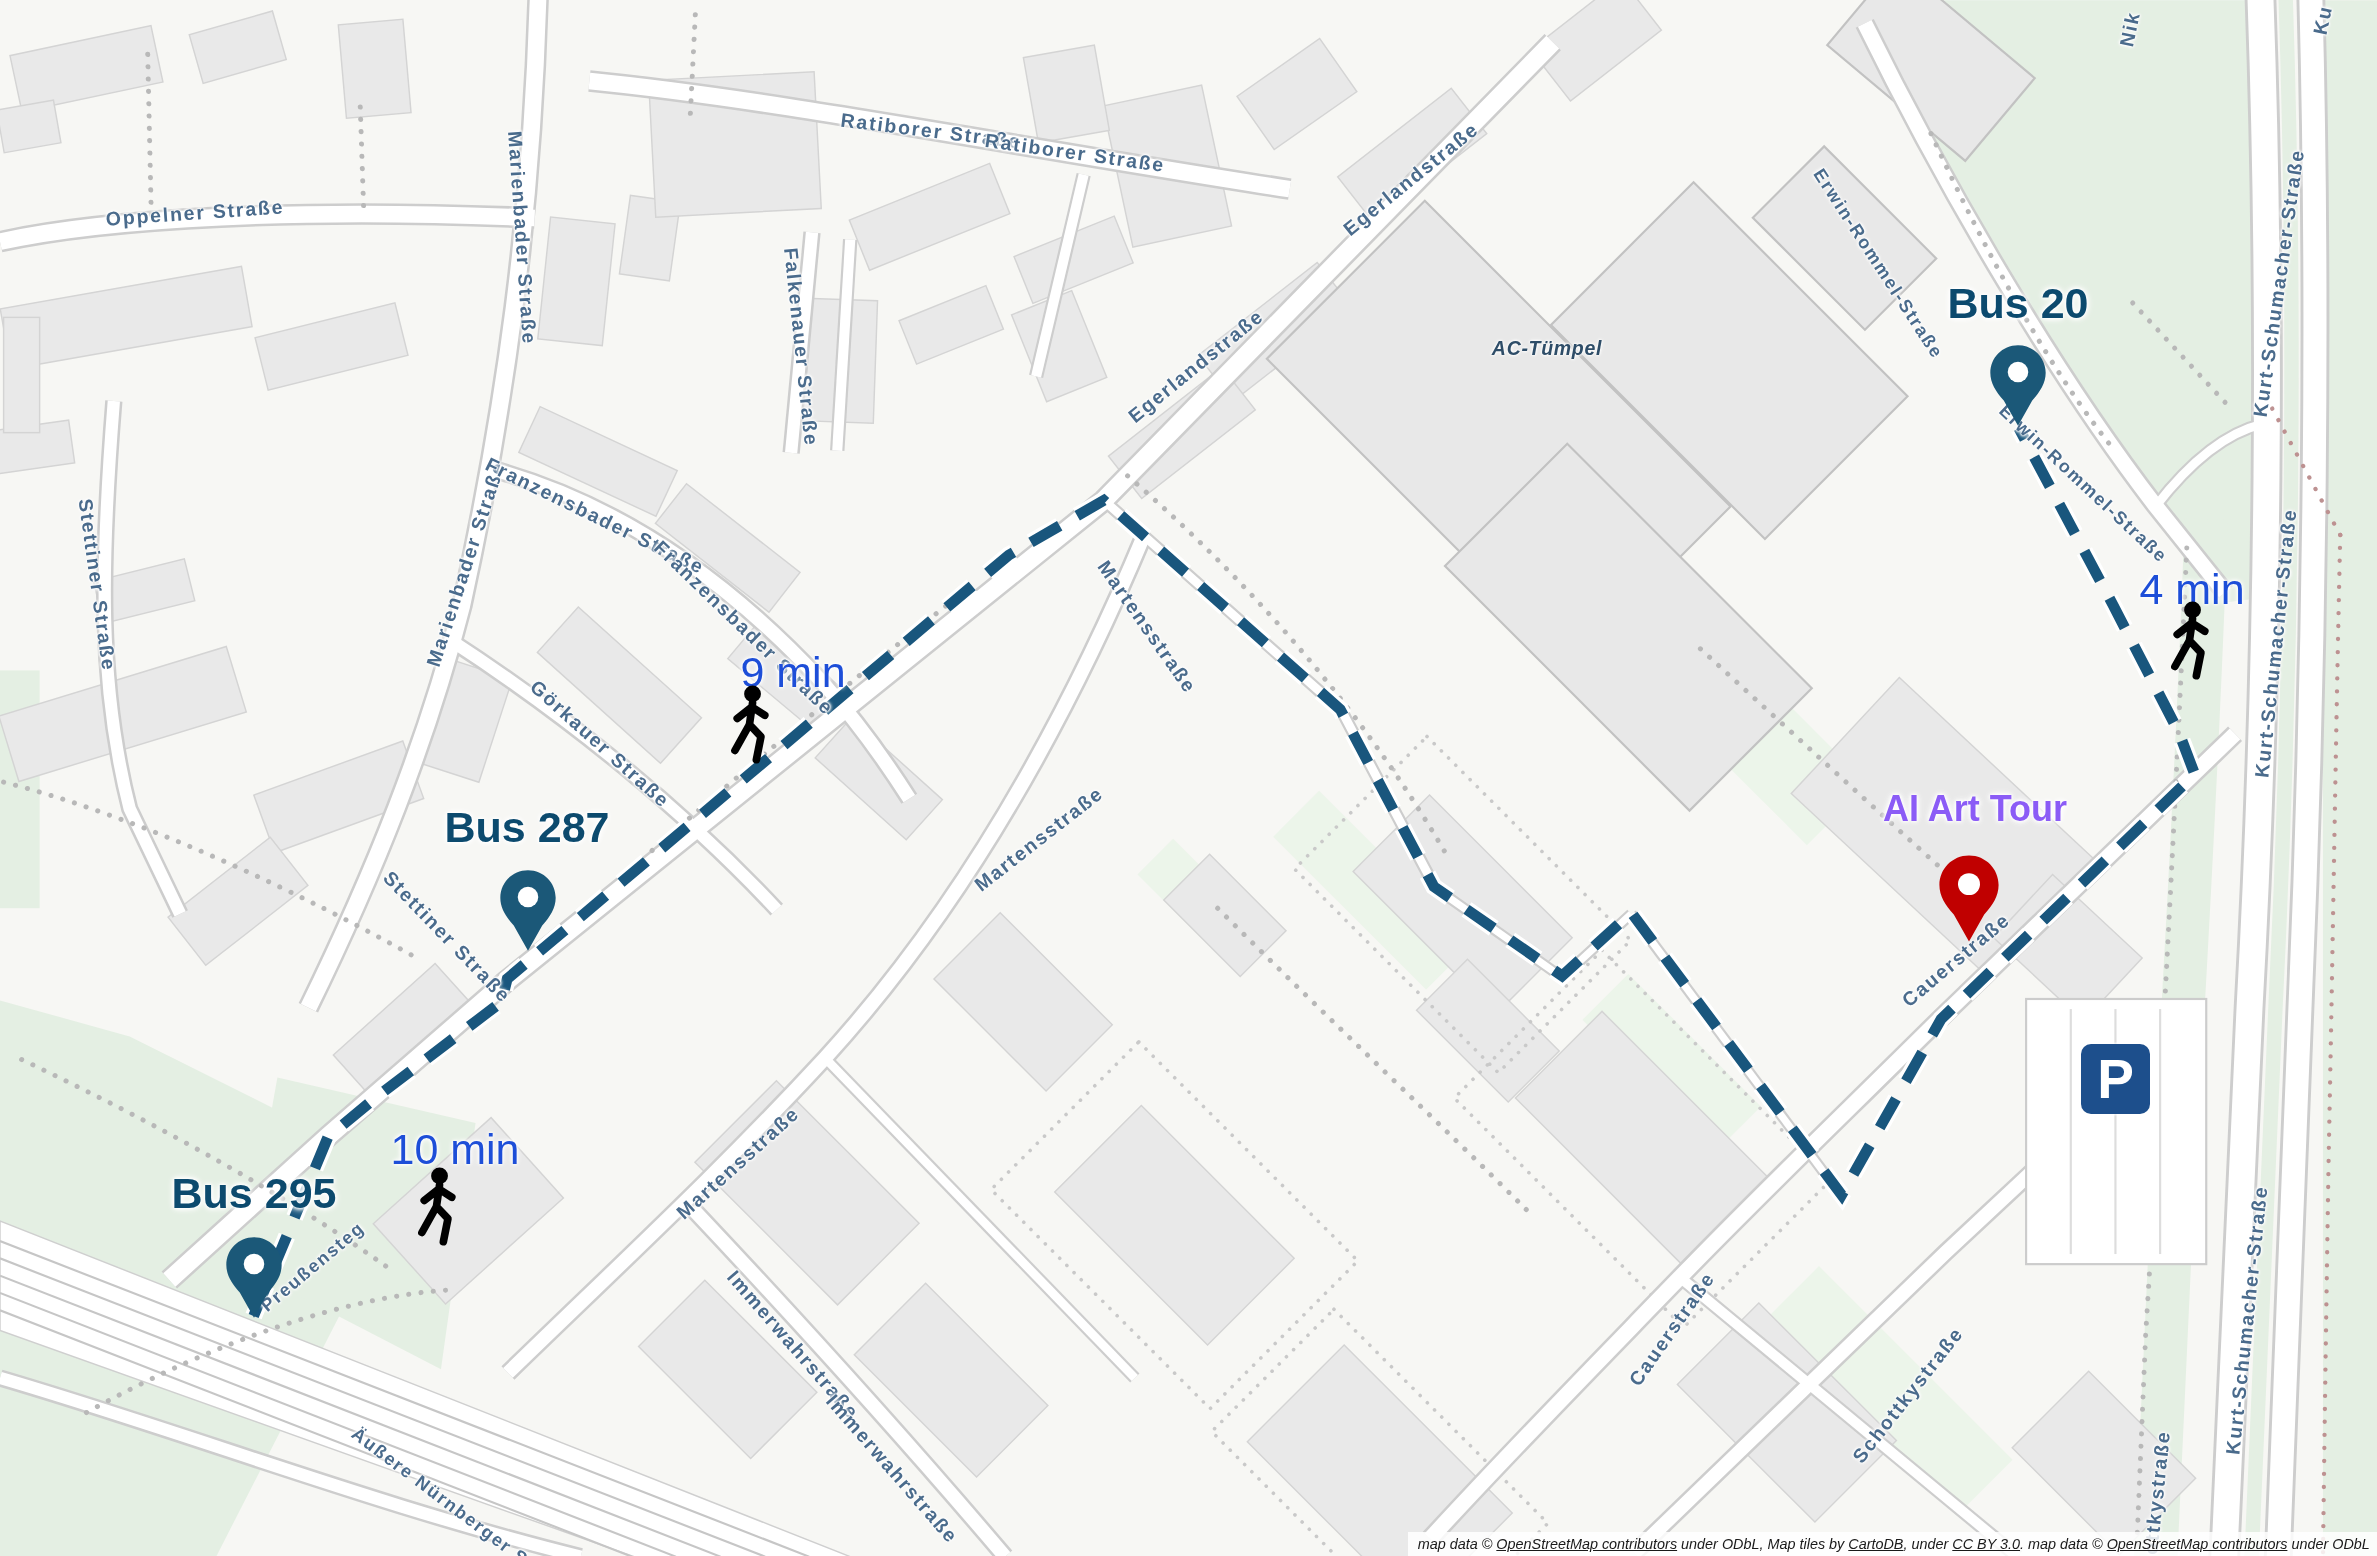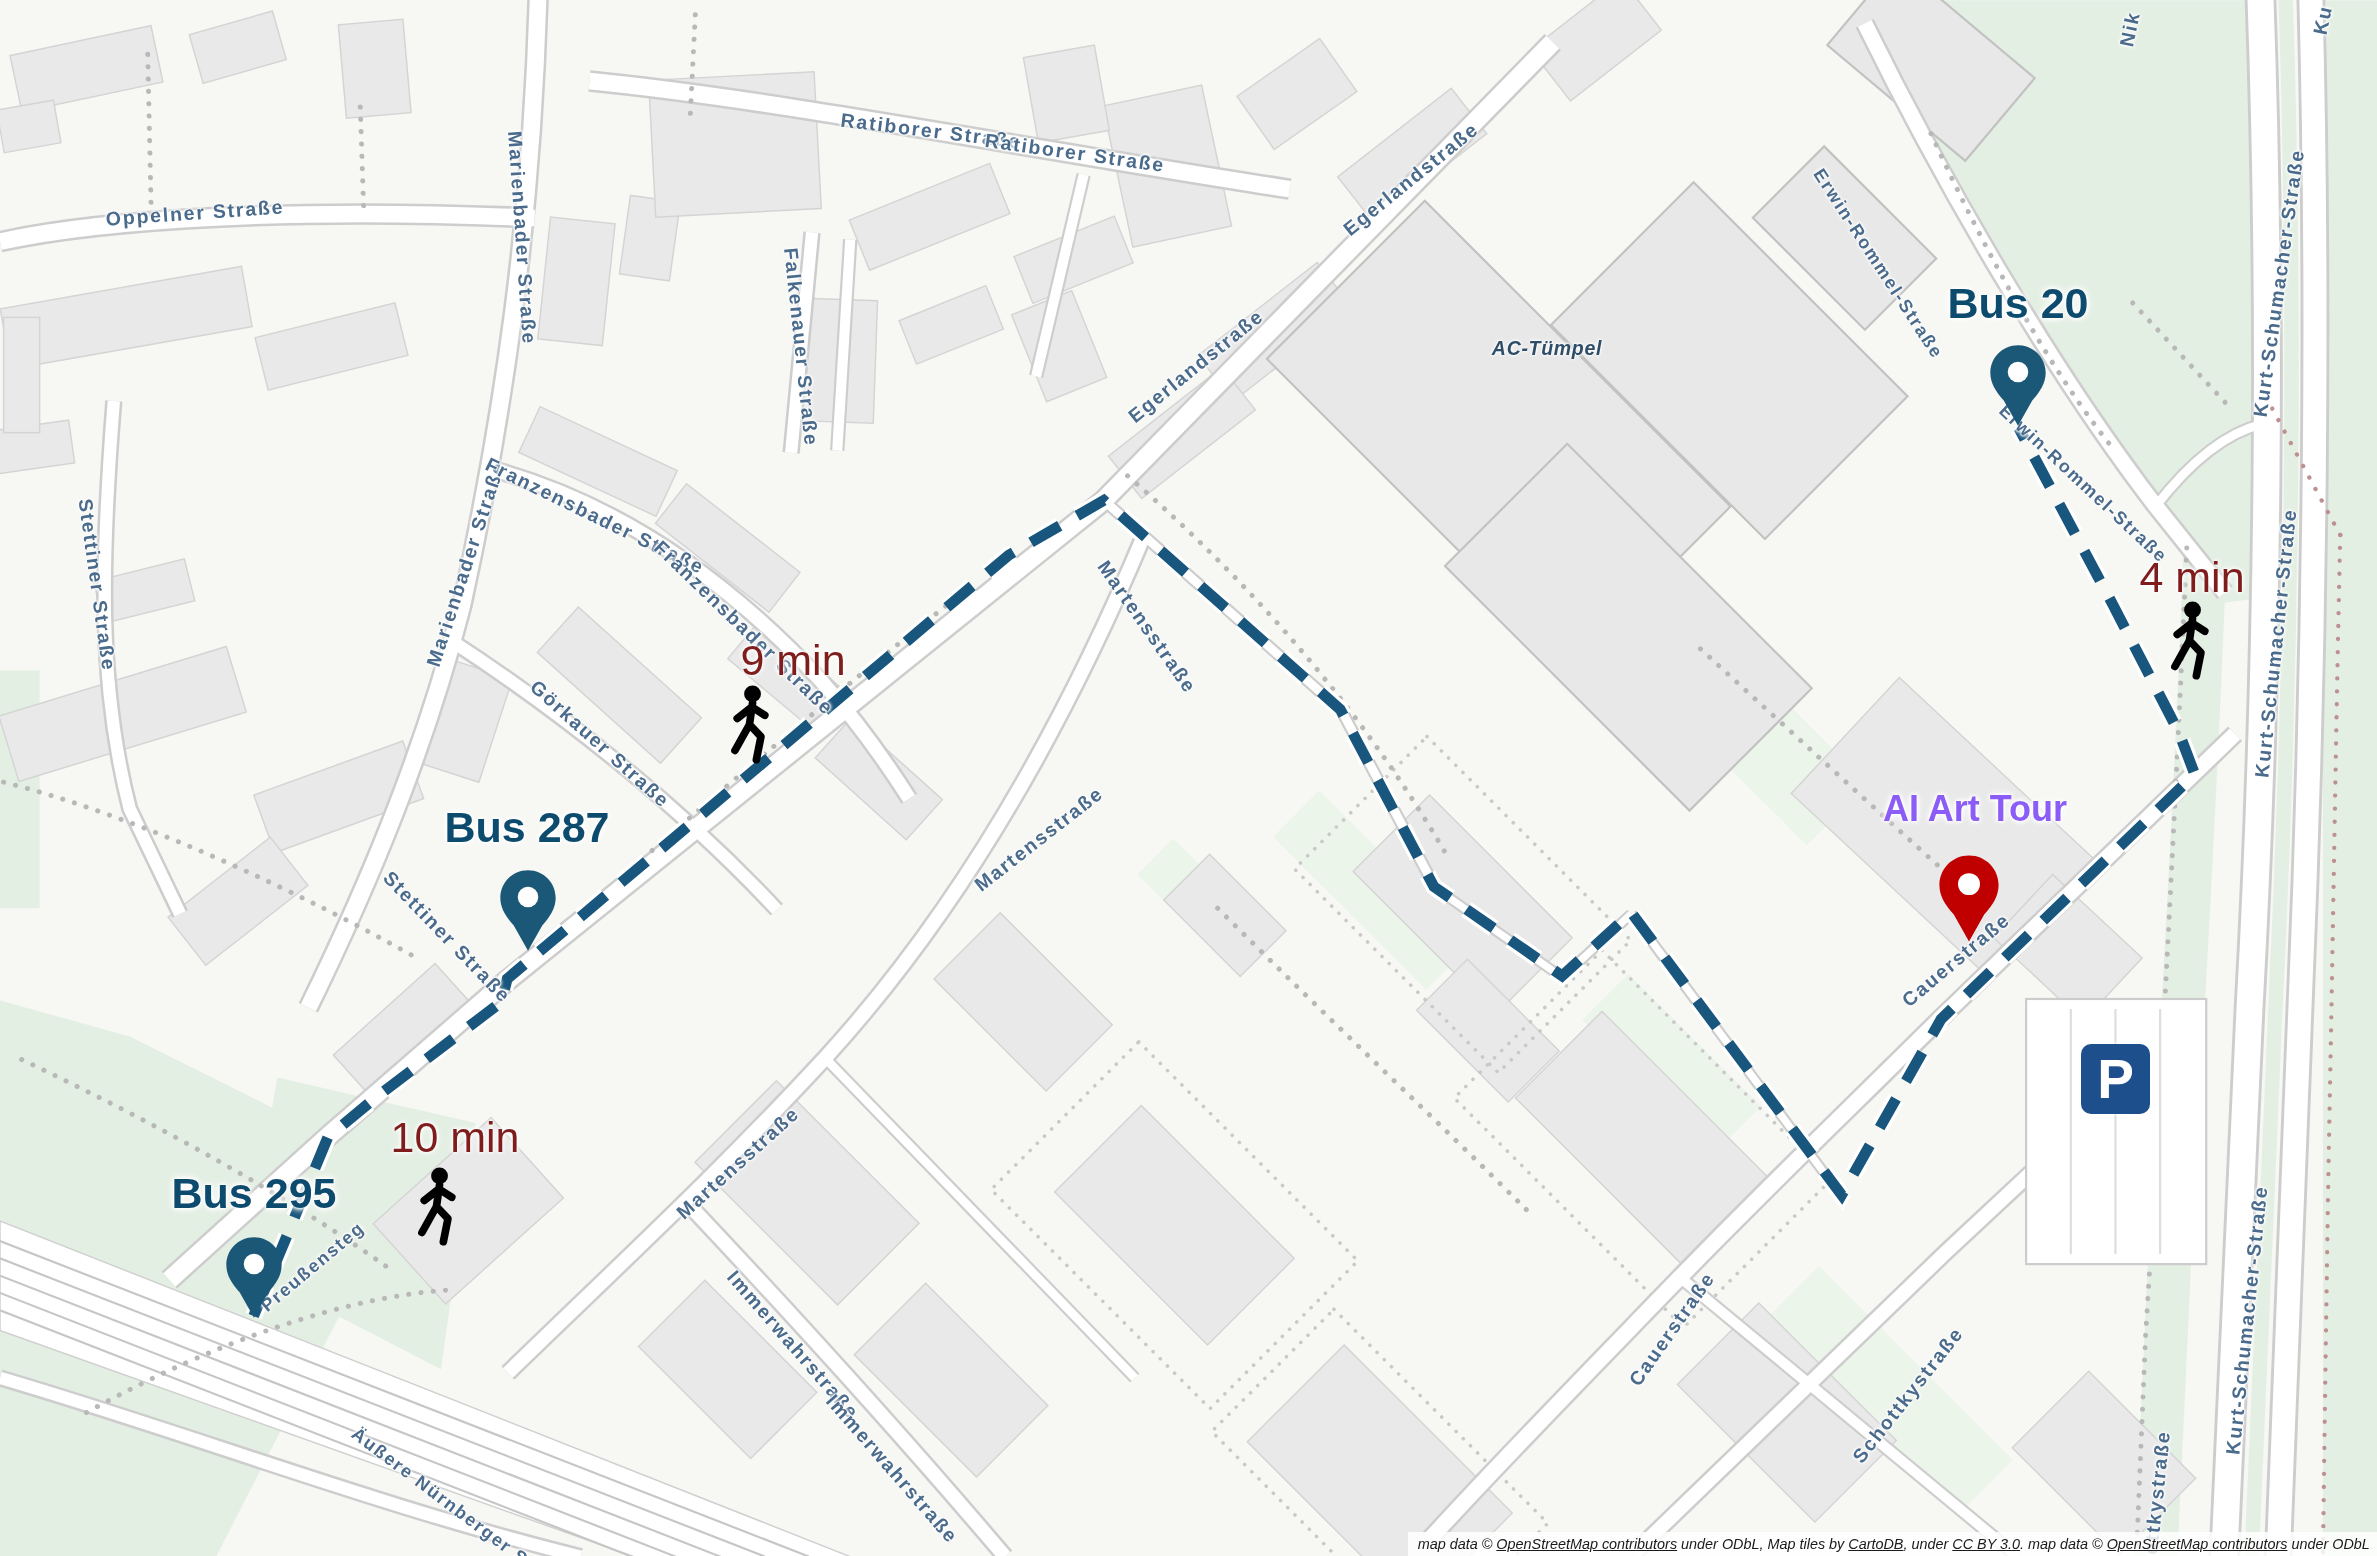--- a/index.html
+++ b/index.html
@@ -19,23 +19,24 @@
     transform:translate(-50%,-50%);
     text-shadow:0 0 2.2px #fff,0 0 2.9px #fff,0 0 4.3px #fff;
   }
   .marker-label{
     position:absolute;white-space:nowrap;font-weight:600;
     color:#0c4a6e;font-size:43px;transform:translate(-50%,-50%);
     text-shadow:0 0 2.9px #fff,0 0 4.3px #fff,0 0 6.5px #fff,0 0 8.6px #fff;
   }
   .dest-label{color:#8b5cf6;font-size:36px;}
   .time-label{
-    position:absolute;white-space:nowrap;font-weight:500;color:#7f1d1d;font-size:43px;
+    position:absolute;white-space:nowrap;font-weight:500;color:#1d4ed8;font-size:43px;
     transform:translate(-50%,-50%);
     text-shadow:0 0 2.9px #fff,0 0 4.3px #fff,0 0 6.5px #fff;
+    margin-top:12px;
   }
   .pin{position:absolute;}
   .walker{position:absolute;width:52px;height:81px;}
   .parking-badge{
     position:absolute;width:69px;height:70px;background:#1d4f8c;border-radius:10px;
     color:#fff;font-weight:bold;font-size:55px;display:flex;
     align-items:center;justify-content:center;box-shadow:0 0 0 1.4px rgba(255,255,255,.6);
   }
   #attribution{
     position:absolute;right:0;bottom:0;height:25px;line-height:25px;

